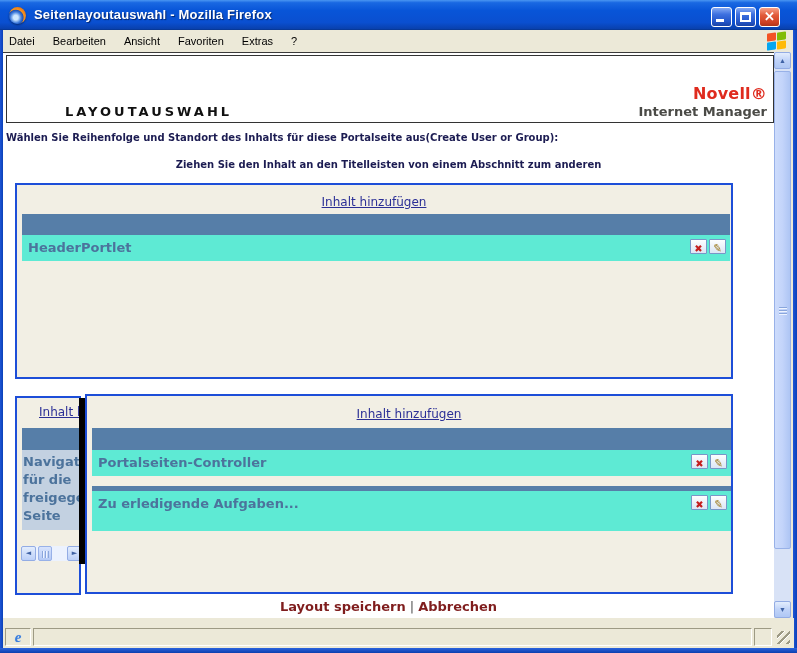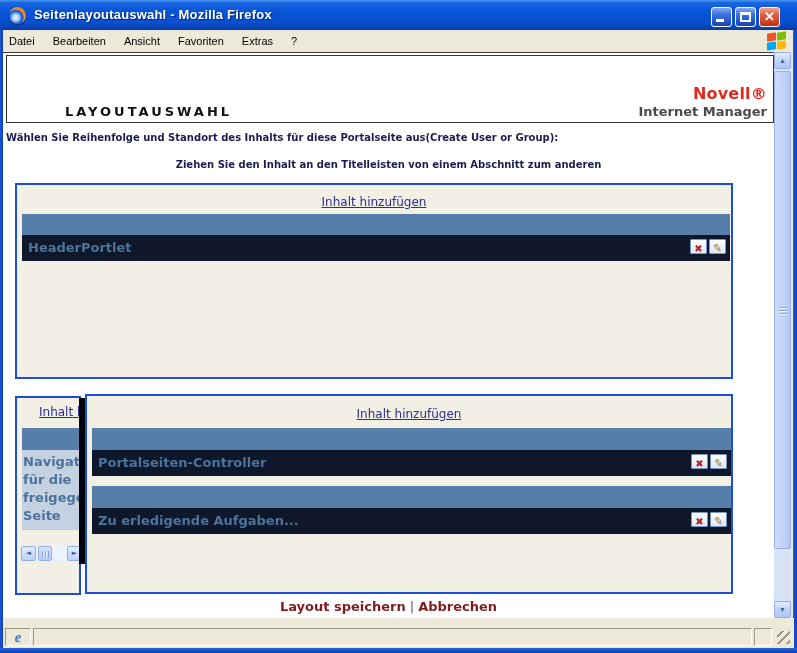--- a/index.html
+++ b/index.html
@@ -85,21 +85,21 @@
   
   .panel { position:absolute; background:#F2EFE4; border:2px solid #1d4ed8; }
   .panel-top { left:12px; top:130px; width:718px; height:196px; }
   .panel-left { left:12px; top:343px; width:66px; height:199px; overflow:hidden; }
   .panel-right { left:82px; top:341px; width:648px; height:200px; }
   .drag-shadow { position:absolute; left:76px; top:345px; width:6px; height:166px; background:#000; }
 
   .add-link-row { position:absolute; left:0; top:6px; width:100%; text-align:center; }
   .add-link { font-size:12px; color:#2B2F96; text-decoration:underline; cursor:pointer; }
   .bar { position:absolute; background:#567EA8; }
-  .portlet-row { position:absolute; background:#0f172a; }
+  .portlet-row { position:absolute; background:#5eead4; }
   .portlet-name { position:absolute; left:6px; top:5px; font-size:13px; font-weight:bold; color:#4C739C; white-space:nowrap; }
   .row-icons { position:absolute; right:4px; top:4px; display:flex; gap:2px; }
   .icon-btn {
     width:17px; height:15px; border:1px solid #7A96C8; border-radius:1px;
     background:linear-gradient(180deg,#FDFEFF,#DCE6F5); text-align:center; line-height:13px; cursor:pointer;
   }
   .x-glyph { color:#C41E1E; font-size:10px; font-weight:bold; }
   .pencil-glyph { color:#9A7516; font-size:11px; display:inline-block; transform:rotate(8deg); }
 
   
@@ -231,21 +231,21 @@
       </div>
       <div class="bar" style="left:5px; top:32px; width:639px; height:22px;"></div>
       <div class="portlet-row" style="left:5px; top:54px; width:639px; height:26px;">
         <span class="portlet-name">Portalseiten-Controller</span>
         <span class="row-icons">
           <span class="icon-btn"><span class="x-glyph">✖</span></span>
           <span class="icon-btn"><span class="pencil-glyph">✎</span></span>
         </span>
       </div>
       <div class="bar" style="left:5px; top:90px; width:639px; height:22px;"></div>
-      <div class="portlet-row" style="left:5px; top:112px; width:639px; height:26px;">
+      <div class="portlet-row" style="left:5px; top:95px; width:639px; height:40px;">
         <span class="portlet-name">Zu erledigende Aufgaben...</span>
         <span class="row-icons">
           <span class="icon-btn"><span class="x-glyph">✖</span></span>
           <span class="icon-btn"><span class="pencil-glyph">✎</span></span>
         </span>
       </div>
     </div>
 
     <div class="footer-links">
       <a>Layout speichern</a><span class="footer-sep">|</span><a>Abbrechen</a>

